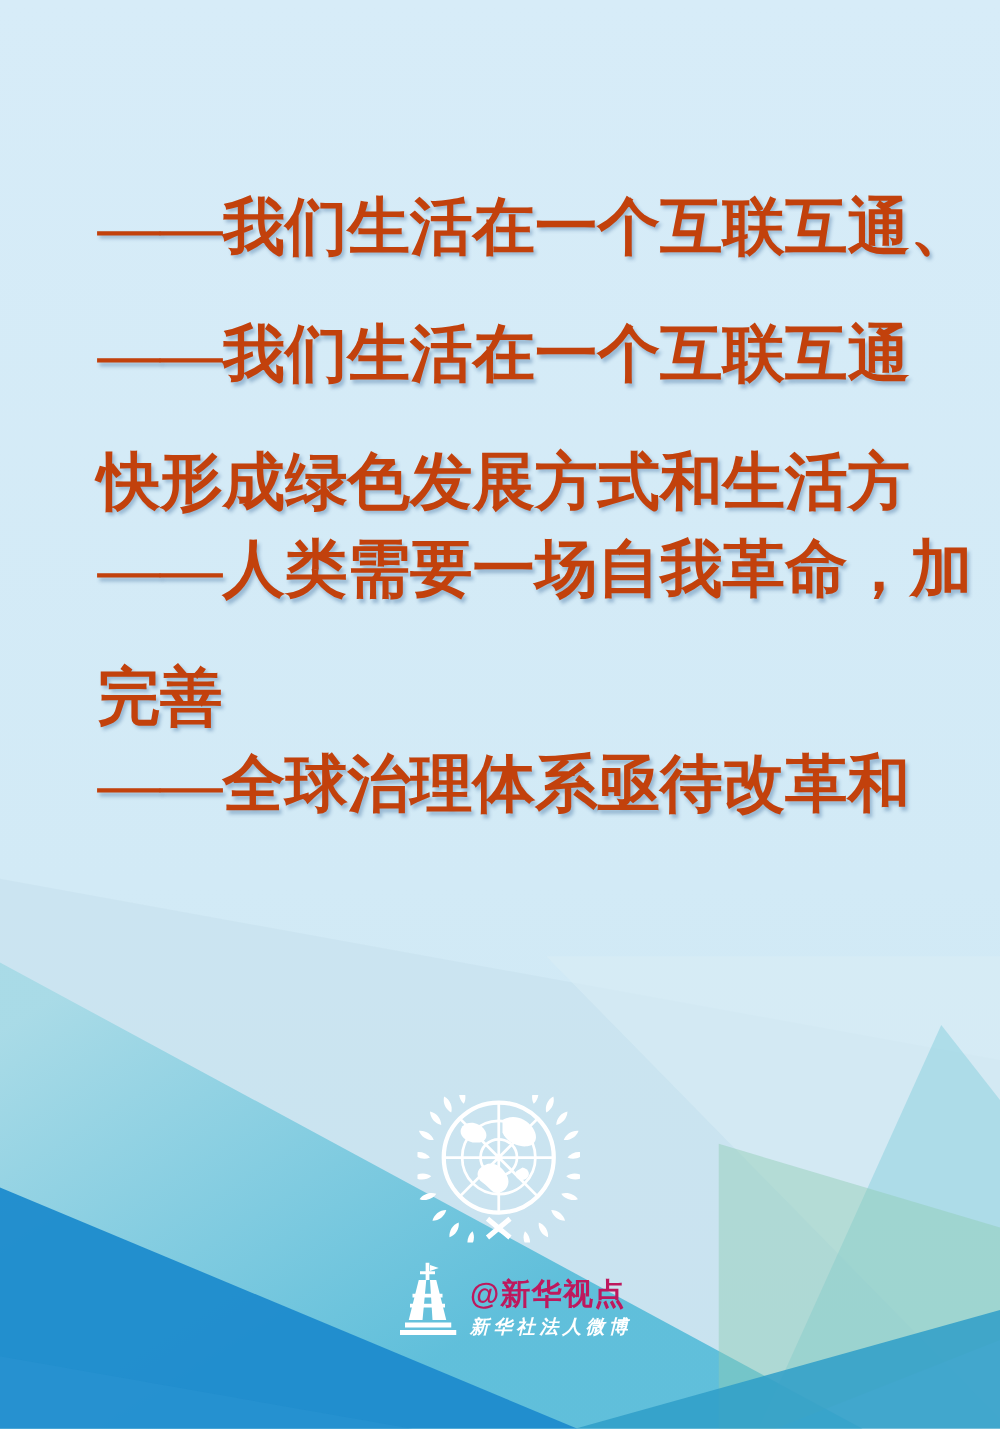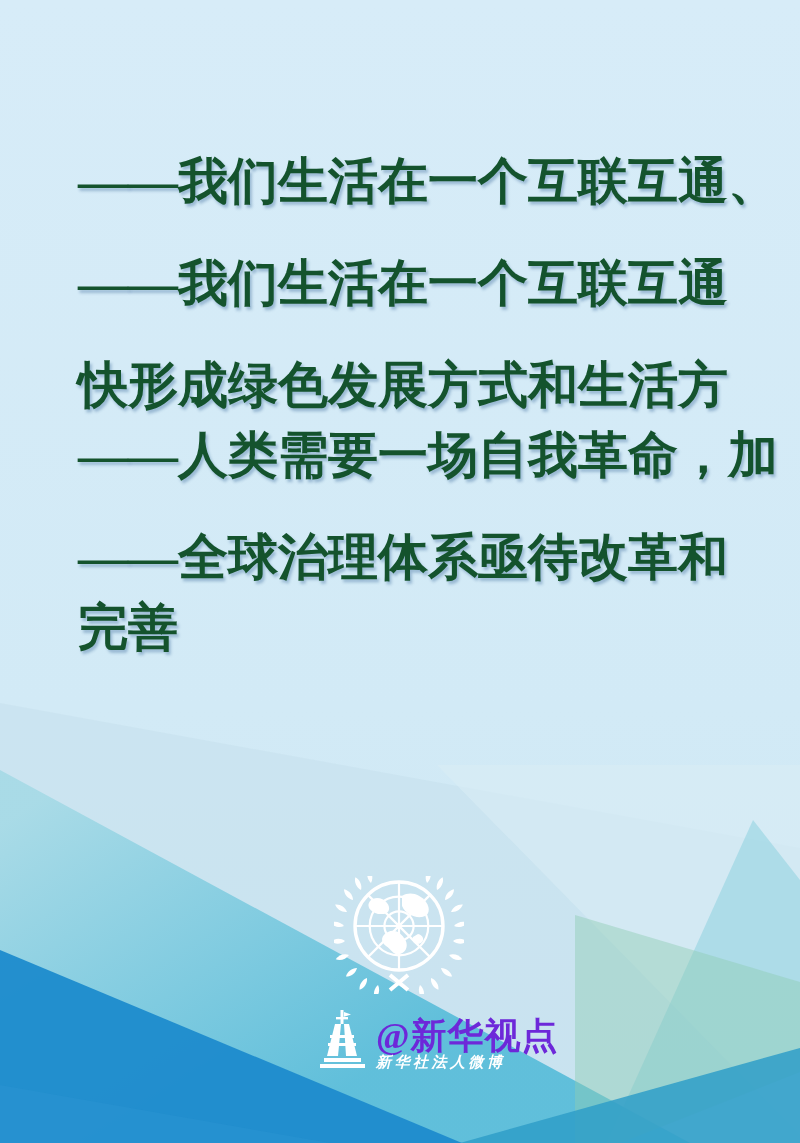--- a/index.html
+++ b/index.html
@@ -10,36 +10,36 @@
     font-family:"Liberation Serif","DejaVu Serif",serif;
   }
   .bg{position:absolute;inset:0;width:800px;height:1143px;display:block;}
   .quotes{
     position:absolute;left:78px;top:146px;right:60px;
   }
   .quote{margin:0 0 32px 0;}
   .quote-line{
     font-size:50px;line-height:70px;
     font-weight:bold;
-    color:#14532d;
+    color:#c2410c;
     letter-spacing:0px;
     white-space:nowrap;
     text-shadow:2px 3px 3px rgba(16,70,130,0.30);
   }
   .emblem{position:absolute;left:334px;top:876px;width:130px;height:118px;}
   .watermark{
     position:absolute;left:316px;top:1010px;
     display:flex;align-items:flex-start;
   }
   .wm-logo{width:52px;height:58px;flex:0 0 auto;margin-right:8px;}
   .wm-text{display:flex;flex-direction:column;padding-top:12px;}
   .wm-handle{
-    font-family:Liberation Serif, serif;
-    font-weight:bold;color:#6d28d9;
-    font-size:36px;line-height:28px;letter-spacing:1px;
+    font-family:Liberation Sans, sans-serif;
+    font-weight:bold;color:#be185d;
+    font-size:24px;line-height:28px;letter-spacing:1px;
   }
   .wm-subtitle{
     font-family:"Liberation Sans","DejaVu Sans",sans-serif;
     font-weight:bold;color:#ffffff;
     font-size:15px;line-height:20px;letter-spacing:3.5px;margin-top:2px;font-style:italic;
   }
 </style>
 </head>
 <body>
 
@@ -73,22 +73,22 @@
       <div class="quote-line">——我们生活在一个互联互通、</div>
     </div>
     <div class="quote">
       <div class="quote-line">——我们生活在一个互联互通</div>
     </div>
     <div class="quote">
       <div class="quote-line">快形成绿色发展方式和生活方</div>
       <div class="quote-line">——人类需要一场自我革命，加</div>
     </div>
     <div class="quote">
+      <div class="quote-line">完善</div>
       <div class="quote-line">——全球治理体系亟待改革和</div>
-      <div class="quote-line">完善</div>
     </div>
   </div>
 
   <svg class="emblem" viewBox="0 0 130 118" aria-hidden="true">
     <defs>
       <path id="lf" d="M0,0 C3.2,-4 3.2,-10 0,-14 C-3.2,-10 -3.2,-4 0,0 Z"></path>
       <g id="branchL" fill="#ffffff">
         <use href="#lf" transform="translate(44,109) rotate(-168)"></use>
         <use href="#lf" transform="translate(33,102) rotate(-148)"></use>
         <use href="#lf" transform="translate(23,92) rotate(-128)"></use>

